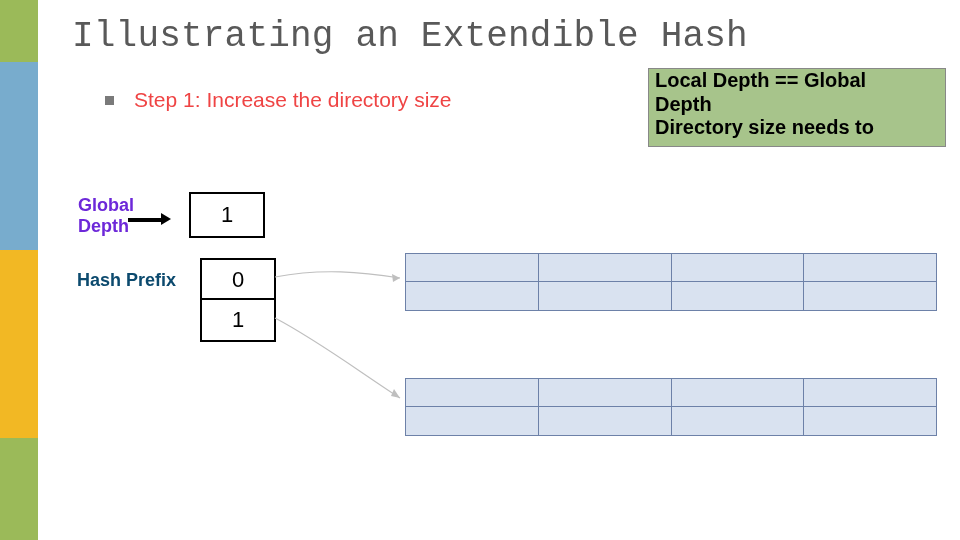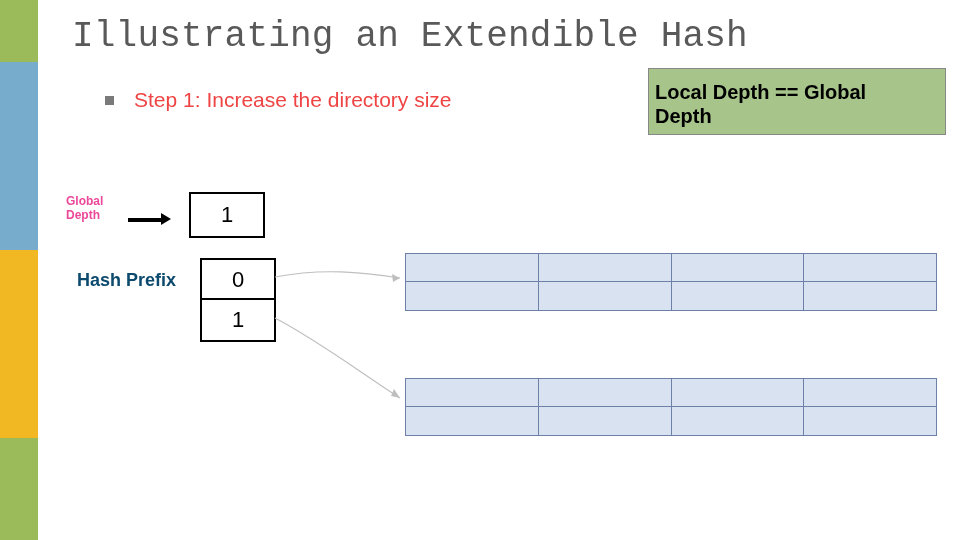--- a/index.html
+++ b/index.html
@@ -51,34 +51,34 @@
     background: #7a7a7a;
   }
 
   .callout {
     position: absolute;
     left: 648px;
     top: 68px;
     width: 284px;
     background: #a7c48b;
     border: 1px solid #888;
-    padding: 12px 6px 6px 6px;
+    padding: 0 6px 6px 6px;
     font-size: 20px;
     font-weight: 700;
     color: #000;
     line-height: 1.18;
   }
 
   .gd-label {
     position: absolute;
-    left: 66px;
+    left: 78px;
     top: 195px;
-    font-size: 12px;
+    font-size: 18px;
     font-weight: 700;
-    color: #ec4899;
+    color: #6d28d9;
     line-height: 1.15;
   }
   .gd-arrow {
     position: absolute;
     left: 128px;
     top: 214px;
     width: 42px;
     height: 2px;
   }
   .gd-arrow .shaft {
@@ -167,20 +167,21 @@
 <div class="title">Illustrating an Extendible Hash</div>
 
 <div class="bullet-row">
   <div class="bullet-square"></div>
   <span>Step 1: Increase the directory size</span>
 </div>
 
 <div class="callout">
   <div>Local Depth == Global</div>
   <div>Depth</div>
+  <div>Directory size needs to</div>
 </div>
 
 <div class="gd-label">
   <span>Global</span><br>
   <span>Depth</span>
 </div>
 <div class="gd-arrow">
   <div class="shaft"></div>
   <div class="head"></div>
 </div>

